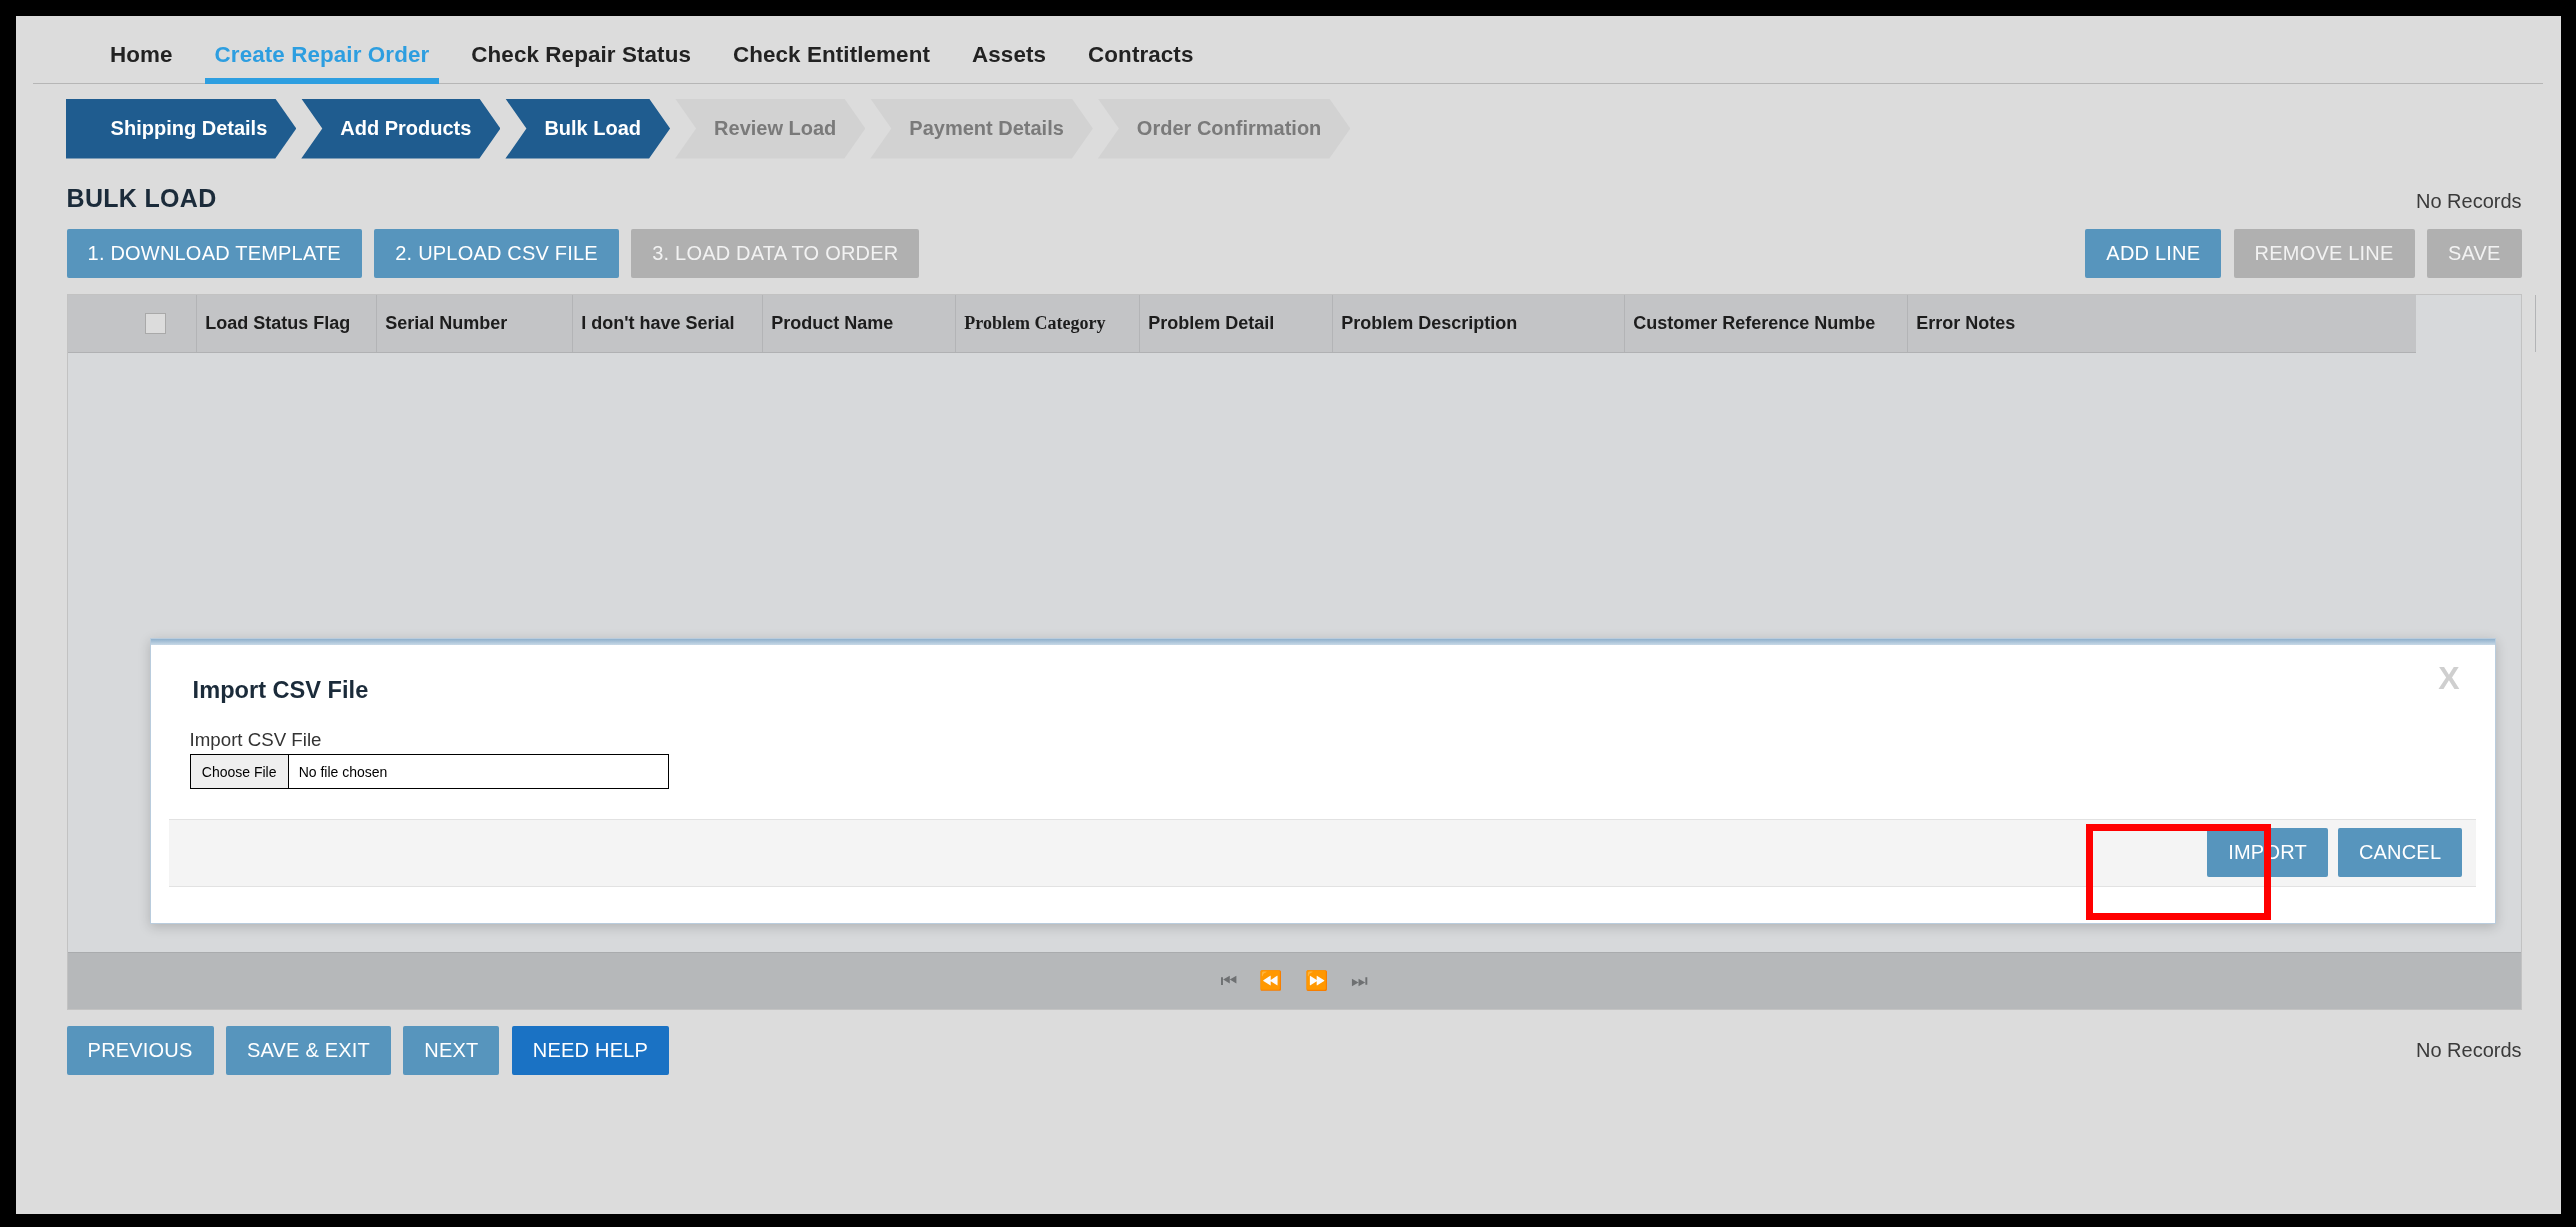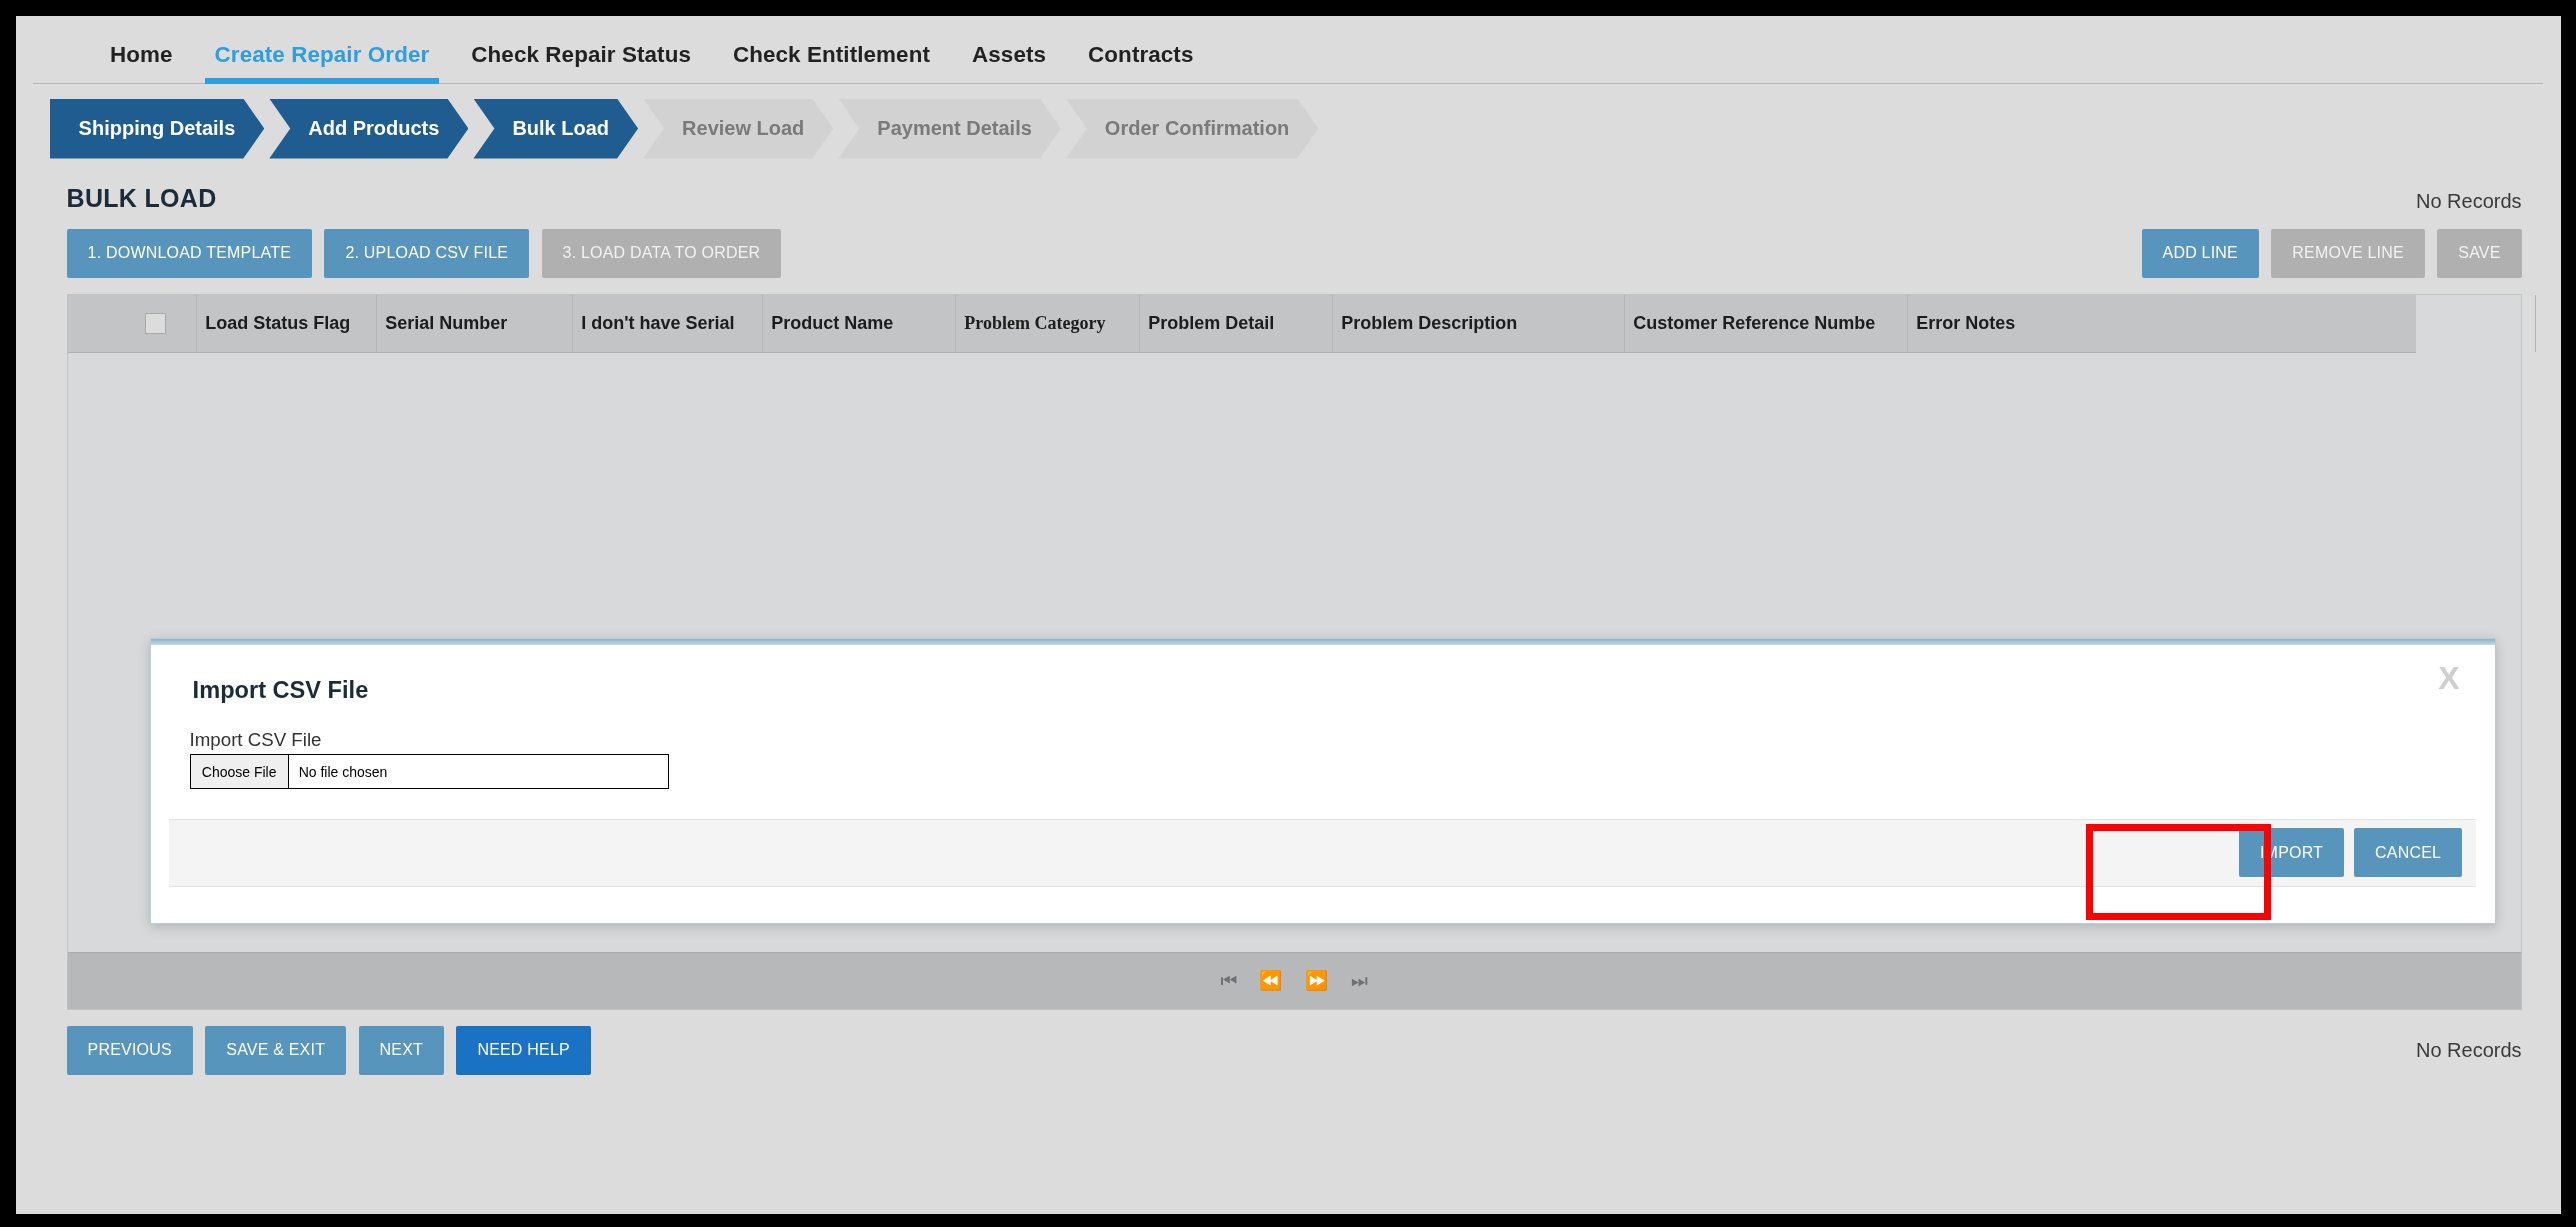--- a/index.html
+++ b/index.html
@@ -71,22 +71,23 @@
     justify-content: center;
     font-size: 20px;
     font-weight: bold;
     white-space: nowrap;
     cursor: pointer;
     padding: 0 29px 0 39px;
     margin-right: 5px;
     clip-path: polygon(0 0, calc(100% - 21px) 0, 100% 50%, calc(100% - 21px) 100%, 0 100%, 21px 50%);
   }
   .wstep:first-child {
-    padding-left: 29px;
+    padding-left: 45px;
     clip-path: polygon(0 0, calc(100% - 21px) 0, 100% 50%, calc(100% - 21px) 100%, 0 100%);
+    margin-left: 16px;
   }
   .wstep.done   { background: #1f5c8f; color: #ffffff; }
   .wstep.todo   { background: #d2d2d2; color: #7a7a7a; }
 
   
   #titlerow {
     display: flex;
     align-items: flex-end;
     justify-content: space-between;
     margin: 22.4px 39px 0 51px;
@@ -111,21 +112,21 @@
     margin: 16px 39px 0 51px;
     height: 49px;
   }
   .tb-left, .tb-right { display: flex; gap: 12.4px; }
   .btn {
     height: 49px;
     display: flex;
     align-items: center;
     justify-content: center;
     padding: 0 21px;
-    font-size: 16px;
+    font-size: 20px;
     color: #ffffff;
     background: #5795bd;
     border: none;
     border-radius: 1.9px;
     cursor: pointer;
     white-space: nowrap;
     font-family: "Liberation Sans", sans-serif;
     letter-spacing: 0.2px;
   }
   .btn.disabled { background: #b0b0b0; color: #f2f2f2; cursor: default; }

